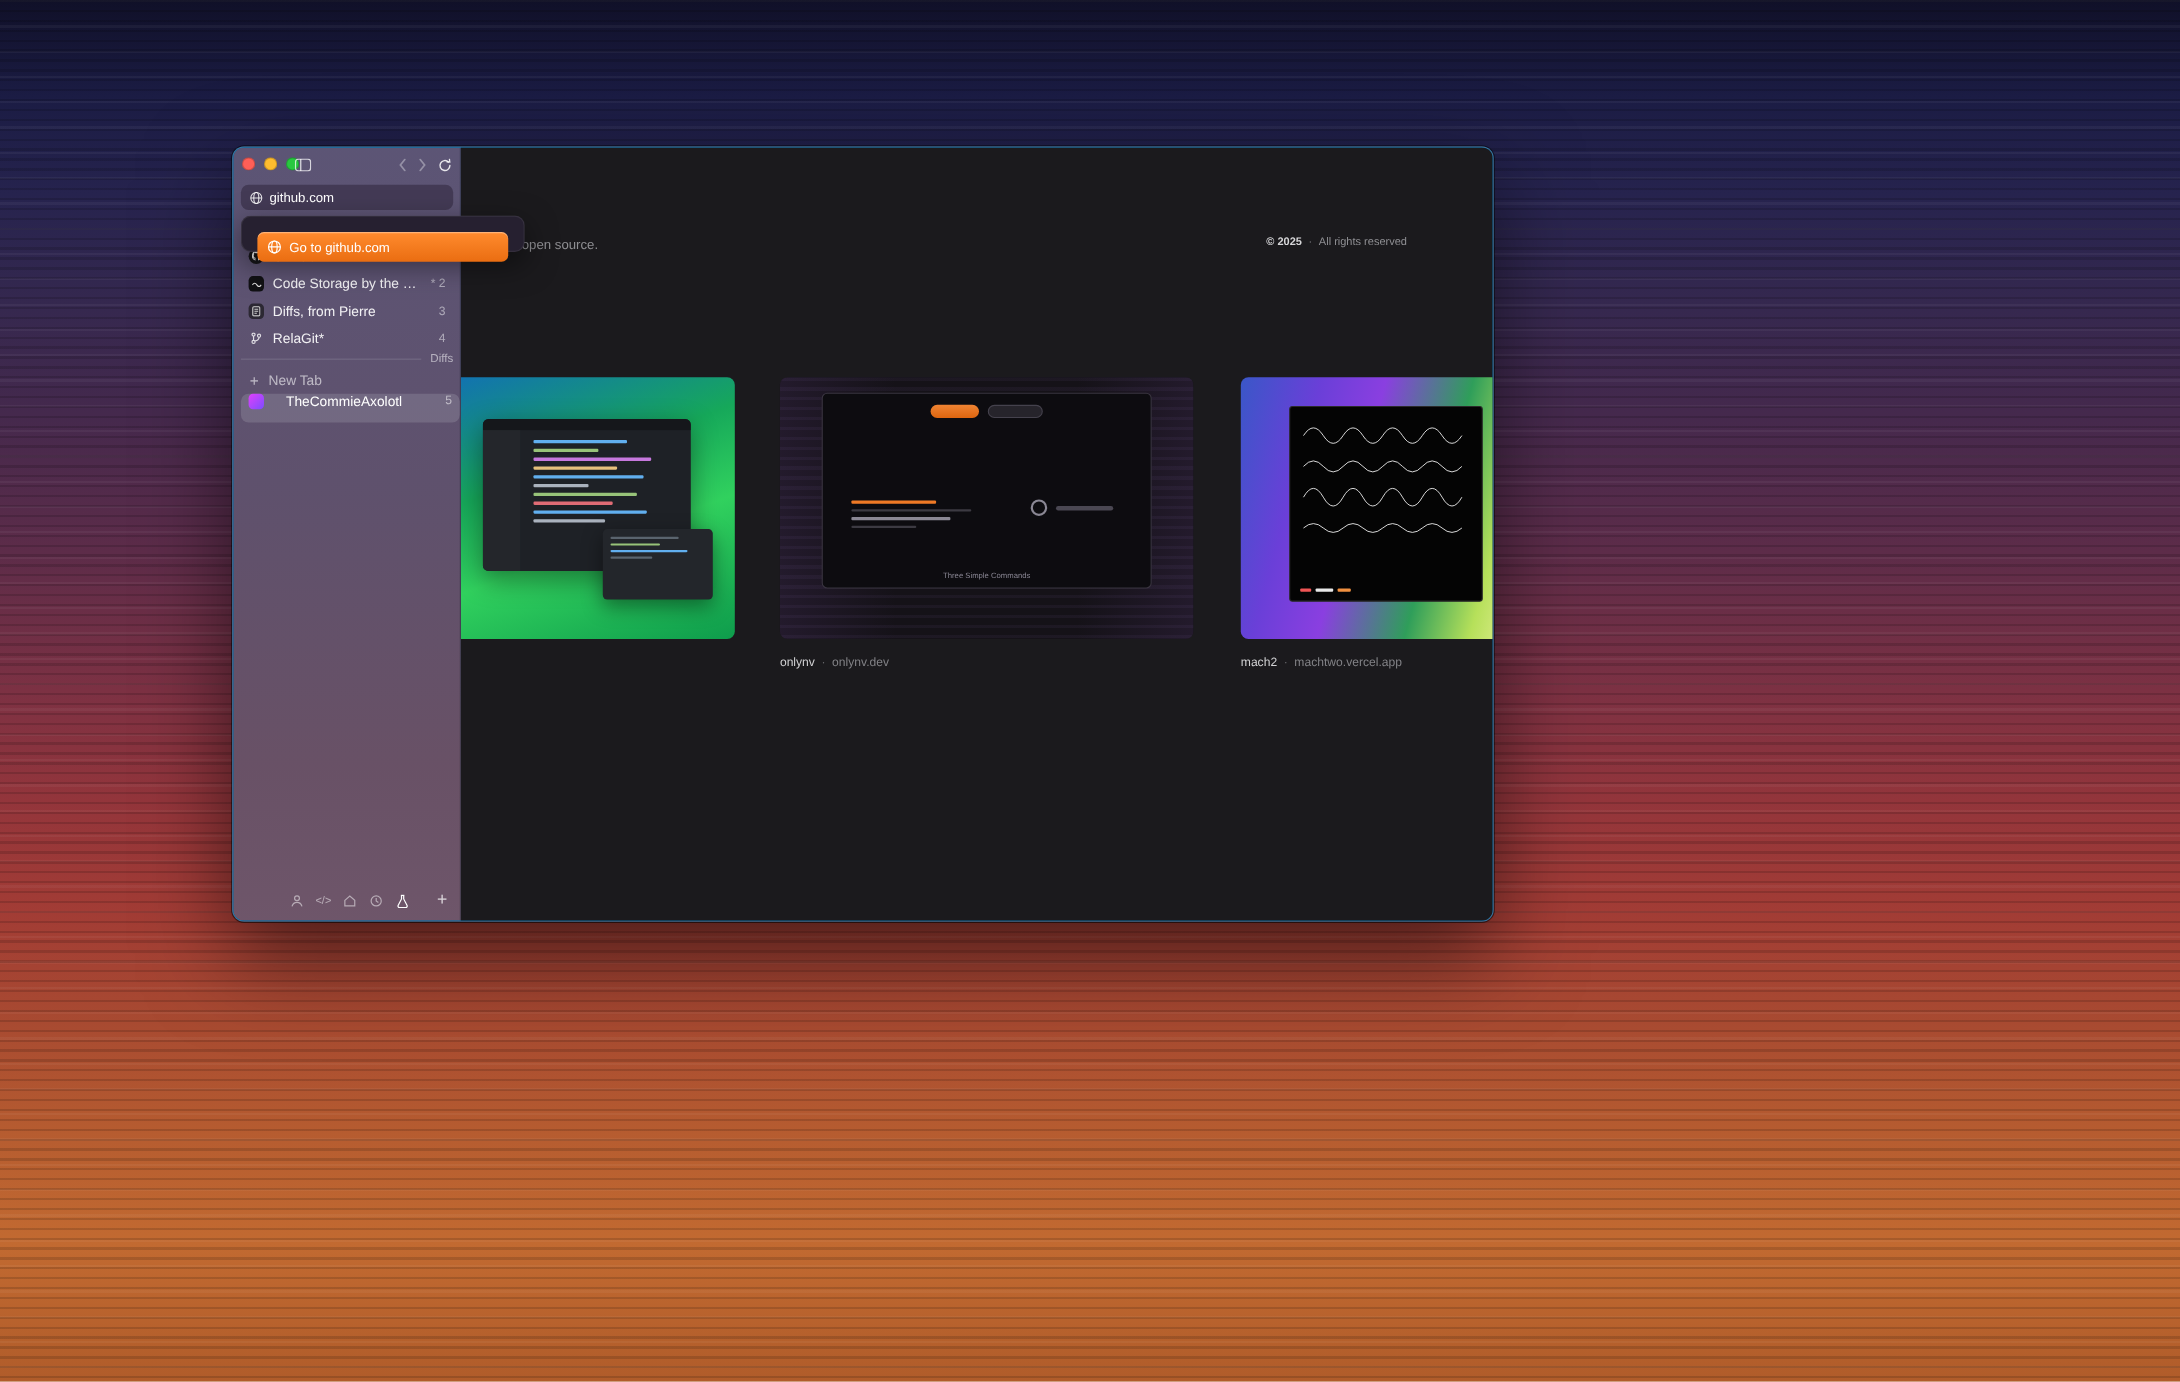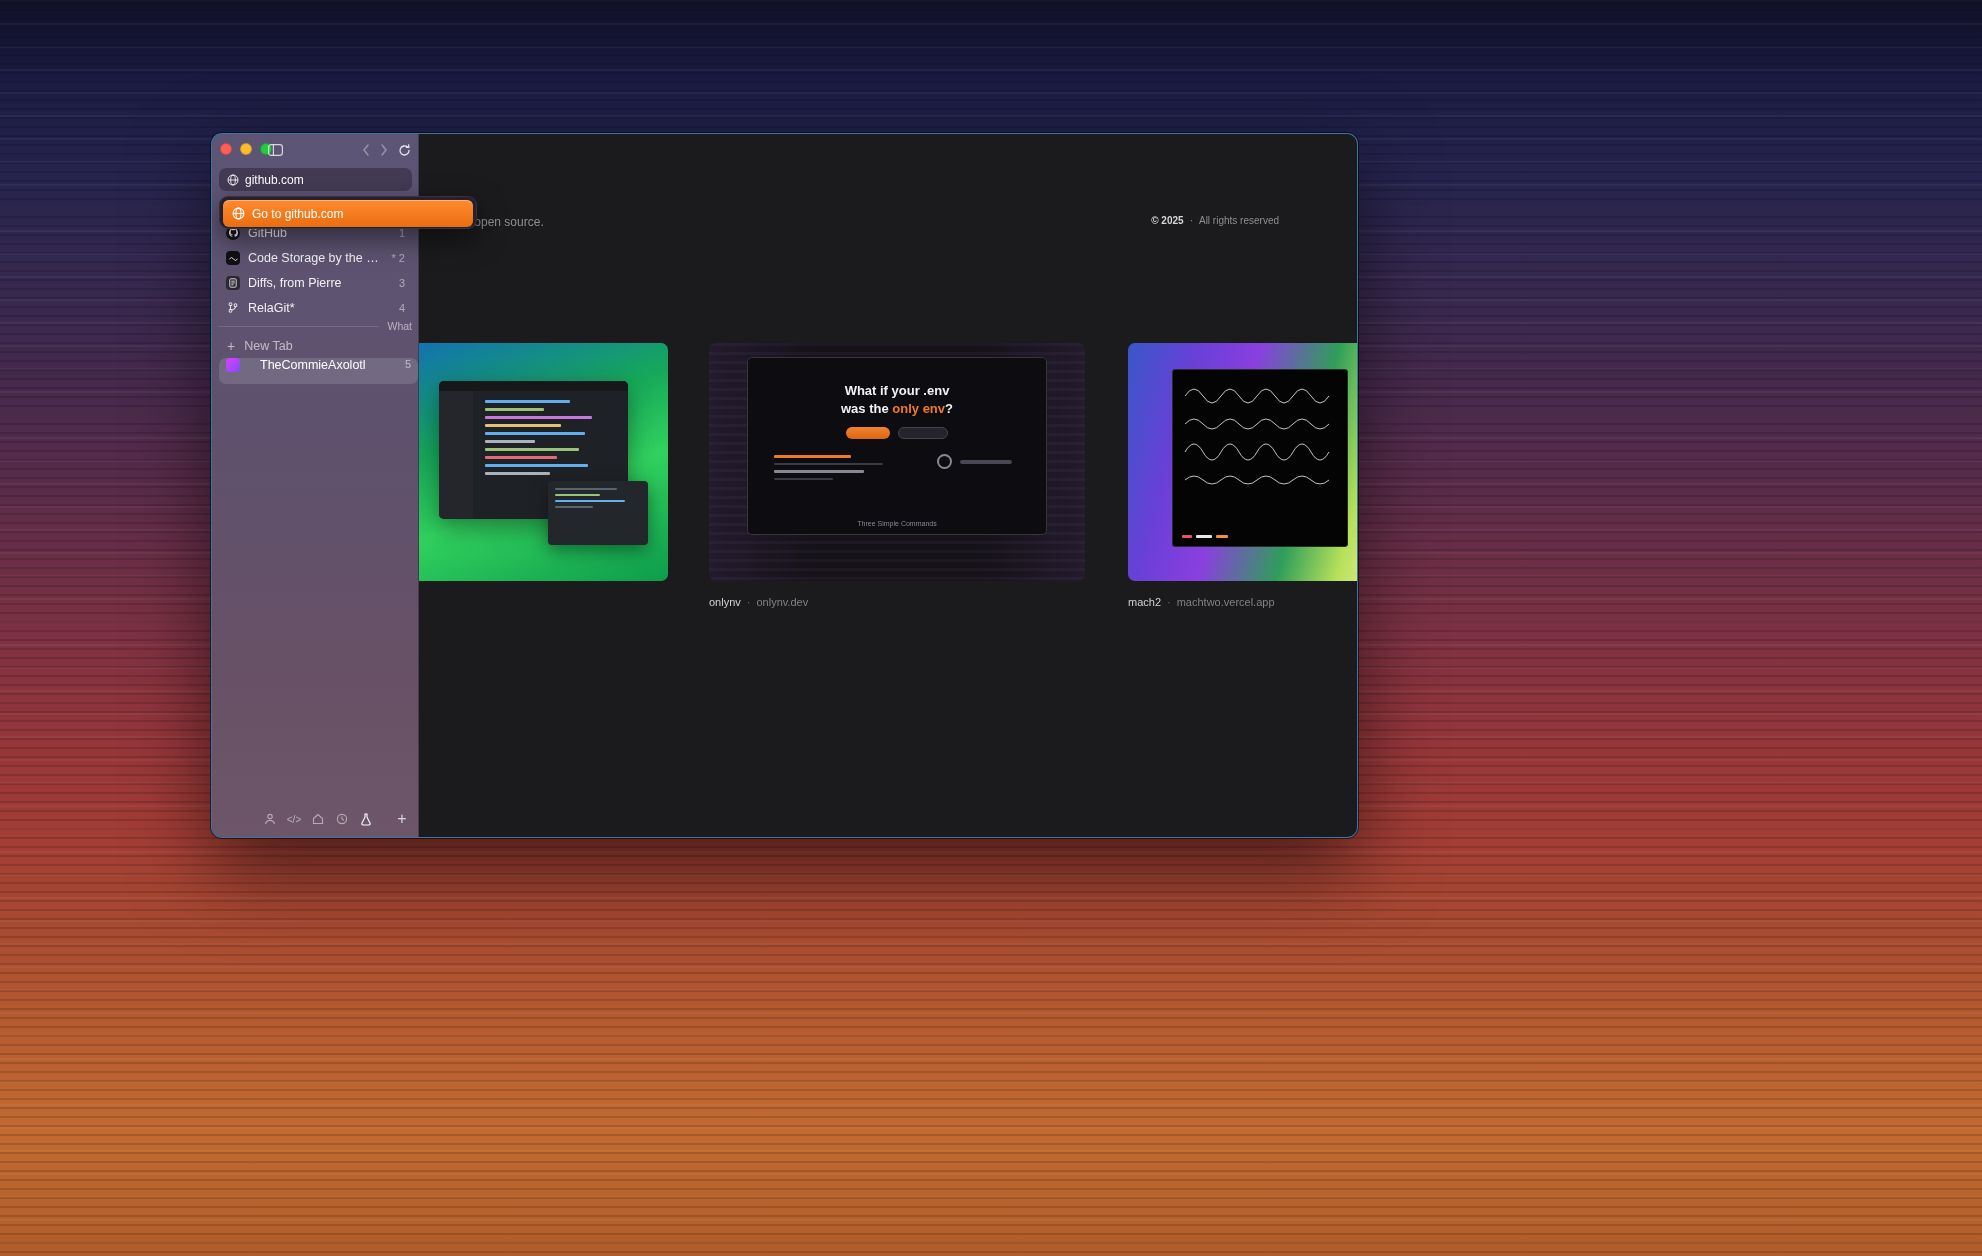--- a/index.html
+++ b/index.html
@@ -44,21 +44,21 @@
     position:absolute; left:7px; top:34px; width:193px; height:23px;
     background:rgba(25,15,35,0.38); border-radius:7px;
     display:flex; align-items:center; gap:6px; padding:0 8px;
     color:#fff; font-size:12px;
   }
   .urlbar .globe { color:rgba(255,255,255,0.85); display:flex; }
 
   .suggest {
     position:absolute; left:7px; top:62px; width:258px; height:33px; z-index:40;
     background:#262030; border-radius:9px; border:1px solid rgba(255,255,255,0.08);
-    box-shadow:0 10px 28px rgba(0,0,0,0.5); padding:3px;
+    box-shadow:0 10px 28px rgba(0,0,0,0.5); padding:14px;
   }
   .suggest-row {
     height:27px; border-radius:6px;
     background:linear-gradient(180deg,#ff8b2e,#ea6d11);
     box-shadow:inset 0 1px 0 rgba(255,255,255,0.35);
     display:flex; align-items:center; gap:7px; padding:0 9px;
     color:#fff; font-size:12px;
   }
   .suggest-row .globe{ color:#fff; display:flex; }
 
@@ -266,21 +266,21 @@
               <path d="M2.5 3.6 V7.4 M7.5 4.6 q0 2.5 -3.6 3.4"></path>
             </svg>
         </span>
         <span class="lbl">RelaGit*</span>
         <span class="num">4</span>
       </div>
     </div>
 
     <div class="clearrow">
       <span class="line"></span>
-      <span class="txt">What</span>
+      <span class="txt">Diffs</span>
     </div>
 
     <div class="newtab">
       <span class="plus">+</span>
       <span>New Tab</span>
     </div>
 
     <div class="space-tab">
       <span class="tico i-axolotl"></span>
       <span class="lbl">TheCommieAxolotl</span>
@@ -357,26 +357,20 @@
       <div class="miniwin">
           <i></i>
           <i></i>
           <i></i>
           <i></i>
         </div>
     </div>
 
     <div class="card card2">
       <div class="shot">
-        <div class="headline">
-          <div>What if your .env</div>
-          <div>
-            <span>was the </span><span class="hl">only env</span><span>?</span>
-          </div>
-        </div>
         <div class="pills">
           <span class="pill pill-a"></span>
           <span class="pill pill-b"></span>
         </div>
         <div class="term">
             <i></i>
             <i></i>
             <i></i>
             <i></i>
           </div>

